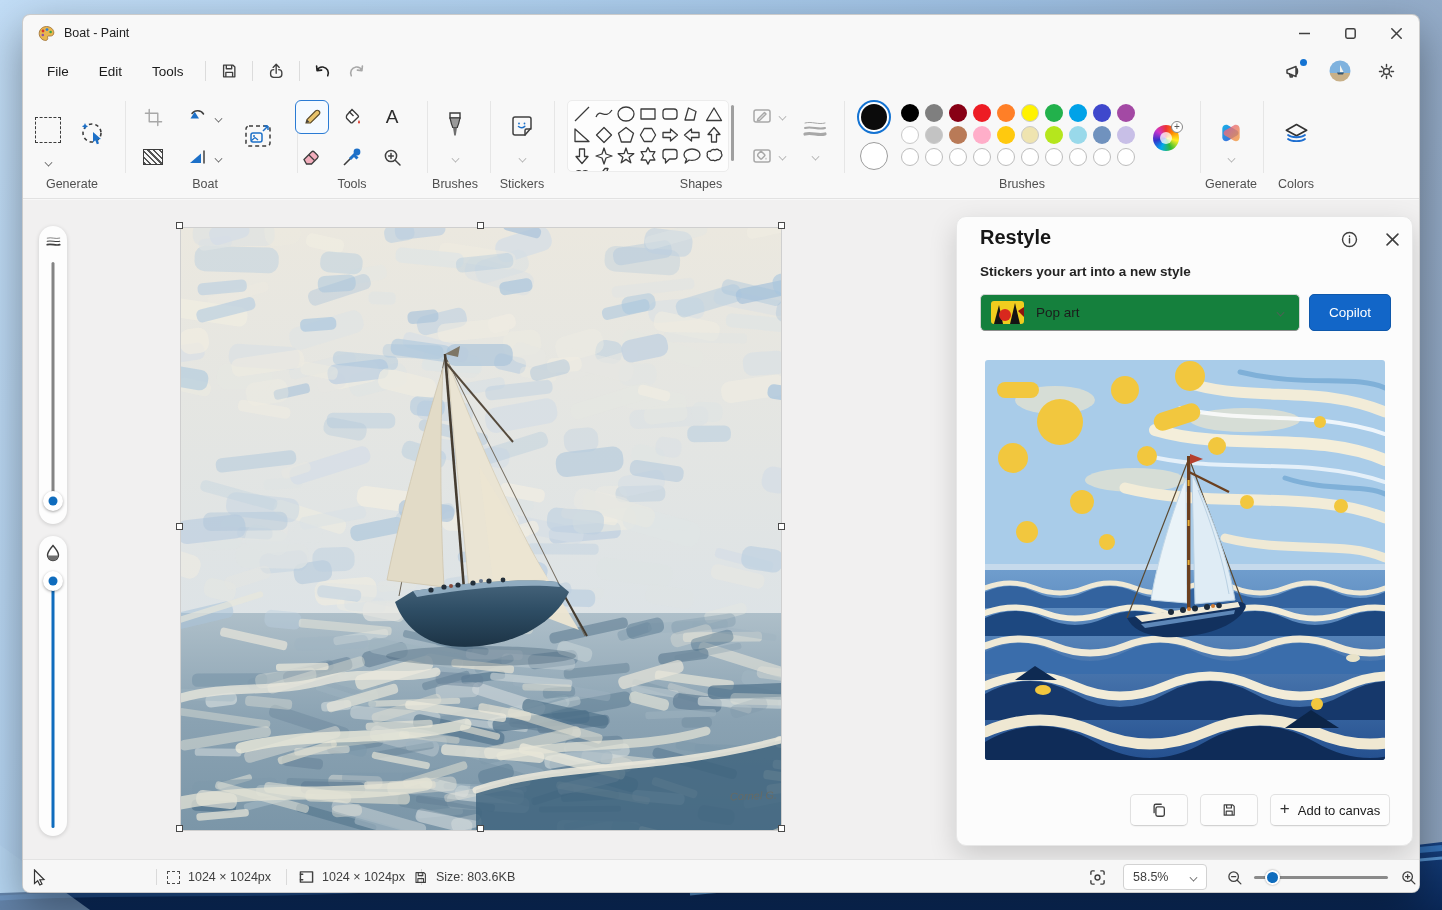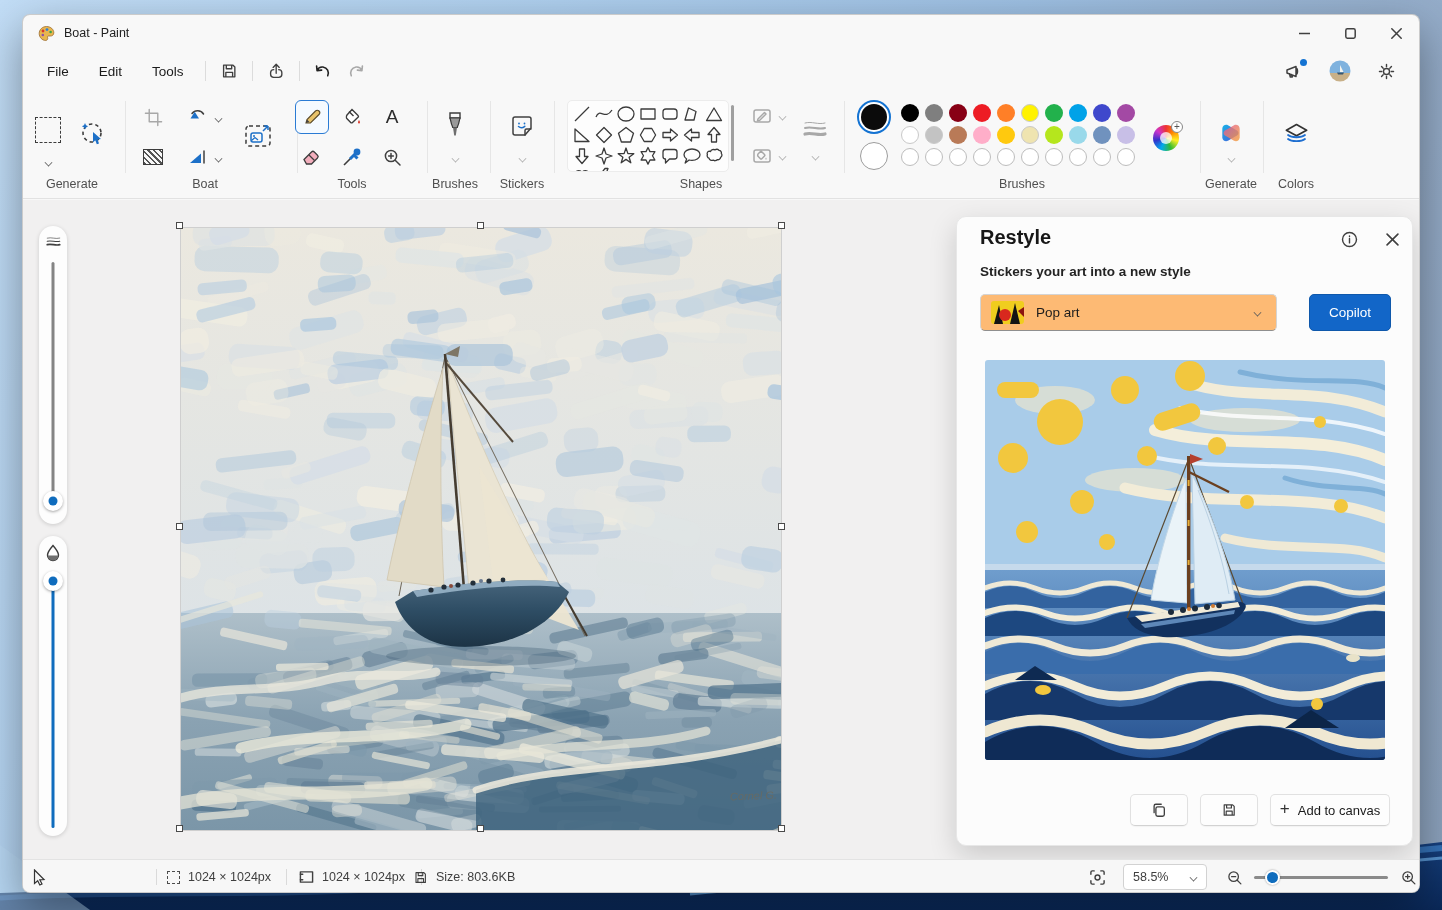--- a/index.html
+++ b/index.html
@@ -45,21 +45,21 @@
   .thumb::after { content:""; position:absolute; left:50%; top:50%; transform:translate(-50%,-50%);
                   width:9px; height:9px; border-radius:50%; background:#0f6cbd; }
   .canvas-box { position:absolute; left:158px; top:213px; width:600px; height:602px; background:#fff;
                 outline:1px solid #cfcfcf; }
   .handle { position:absolute; width:7px; height:7px; background:#fff; border:1px solid #4a4a4a; }
   
   .panel { position:absolute; left:933px; top:201px; width:457px; height:630px; background:#fcfcfc;
            border:1px solid #e7e7e7; border-radius:10px; box-shadow:0 10px 28px rgba(0,0,0,.16); }
   .panel-title { position:absolute; left:23px; top:9px; font-size:20px; font-weight:700; color:#171717; }
   .panel-sub { position:absolute; left:23px; top:47px; font-size:13.5px; font-weight:700; color:#242424; }
-  .dropdown { position:absolute; left:23px; top:77px; width:297px; height:37px; background:#fdba74;
+  .dropdown { position:absolute; left:23px; top:77px; width:320px; height:37px; background:#15803d;
               border:1px solid #d4d4d4; border-bottom-color:#8f8f8f; border-radius:5px;
               display:flex; align-items:center; }
   .dd-text { font-size:13.5px; margin-left:12px; color:#1c1c1c; }
   .gen-btn { position:absolute; left:352px; top:77px; width:82px; height:37px; background:#1266c8;
              border:1px solid #0f58ab; border-radius:5px; color:#fff; font-size:13.5px;
              display:flex; align-items:center; justify-content:center; }
   .preview { position:absolute; left:28px; top:143px; width:400px; height:400px; border-radius:3px; overflow:hidden; }
   .pbtn { position:absolute; top:577px; height:32px; background:#fdfdfd; border:1px solid #e1e1e1;
           border-bottom-color:#d2d2d2; border-radius:5px; display:flex; align-items:center; justify-content:center;
           box-shadow:0 1px 1px rgba(0,0,0,.04); font-size:13px; gap:8px; }

